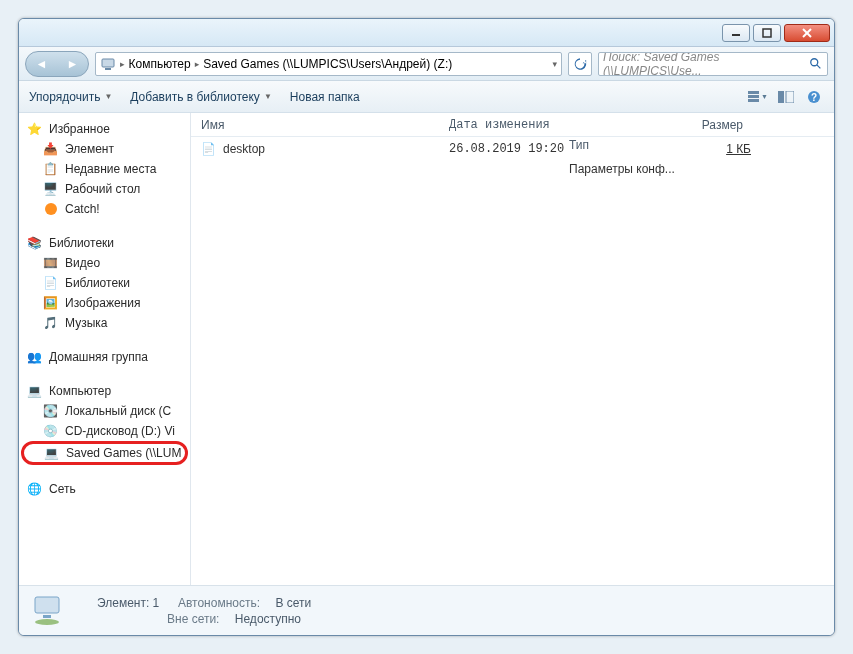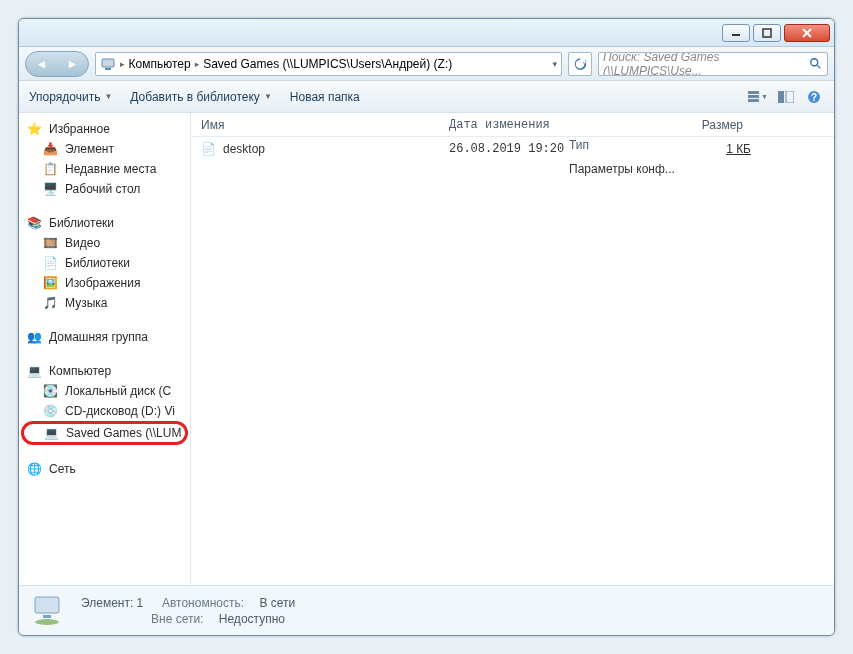--- a/index.html
+++ b/index.html
@@ -28,21 +28,21 @@
 .shead { display:flex; align-items:center; gap:6px; padding:2px 8px; color:#2a2a2a; }
 .sitem { display:flex; align-items:center; gap:6px; padding:2px 8px 2px 24px; color:#2a2a2a; white-space:nowrap; overflow:hidden; }
 .sitem.hl { border:3px solid #e62020; border-radius:14px; margin:0 2px; padding:1px 6px 1px 20px; }
 .ico { width:16px; height:16px; flex-shrink:0; display:inline-flex; align-items:center; justify-content:center; }
 .main { flex:1; display:flex; flex-direction:column; }
 .cols { height:24px; display:flex; align-items:center; font-size:12px; color:#4a5a6a; border-bottom:1px solid #e5ecf2; padding-left:10px; }
 .cols div { padding-right:8px; }
 .c-name { width:248px; } .c-date { width:120px;font-family:Liberation Mono, monospace; } .c-type { width:112px;margin-top:40px; } .c-size { width:70px; text-align:right; }
 .fileitem { height:24px; display:flex; align-items:center; font-size:12px; padding-left:10px; color:#333; }
 .fileitem .c-size { color:#333;text-decoration:underline; }
-.status { height:50px; border-top:1px solid #d8e2ea; background:#f2f7fb; display:flex; align-items:center; padding:0 10px; gap:12px; font-size:12px; color:#4a5a6a; }
+.status { height:50px; border-top:1px solid #d8e2ea; background:#f2f7fb; display:flex; align-items:center; padding:0 10px; gap:28px; font-size:12px; color:#4a5a6a; }
 .status .big-ico { width:40px; height:36px; }
 .status .rows { display:flex; flex-direction:column; gap:2px; }
 .status .row { display:flex; gap:6px; }
 .status .lbl { color:#6a7a88; }
 </style>
 </head>
 <body>
 
 <div class="window">
 
@@ -143,20 +143,28 @@
             <span>Элемент</span>
           </div>
         <div class="sitem">
             <span class="ico">📋</span>
             <span>Недавние места</span>
           </div>
         <div class="sitem">
             <span class="ico">🖥️</span>
             <span>Рабочий стол</span>
           </div>
+        <div class="sitem">
+            <span class="ico">
+              <svg width="14" height="14">
+                <circle cx="7" cy="7" r="6" fill="#ff9020"></circle>
+              </svg>
+            </span>
+            <span>Catch!</span>
+          </div>
       </div>
       <div class="sgroup">
         <div class="shead">
             <span class="ico">📚</span>
             <span>Библиотеки</span>
           </div>
         <div class="sitem">
             <span class="ico">🎞️</span>
             <span>Видео</span>
           </div>

